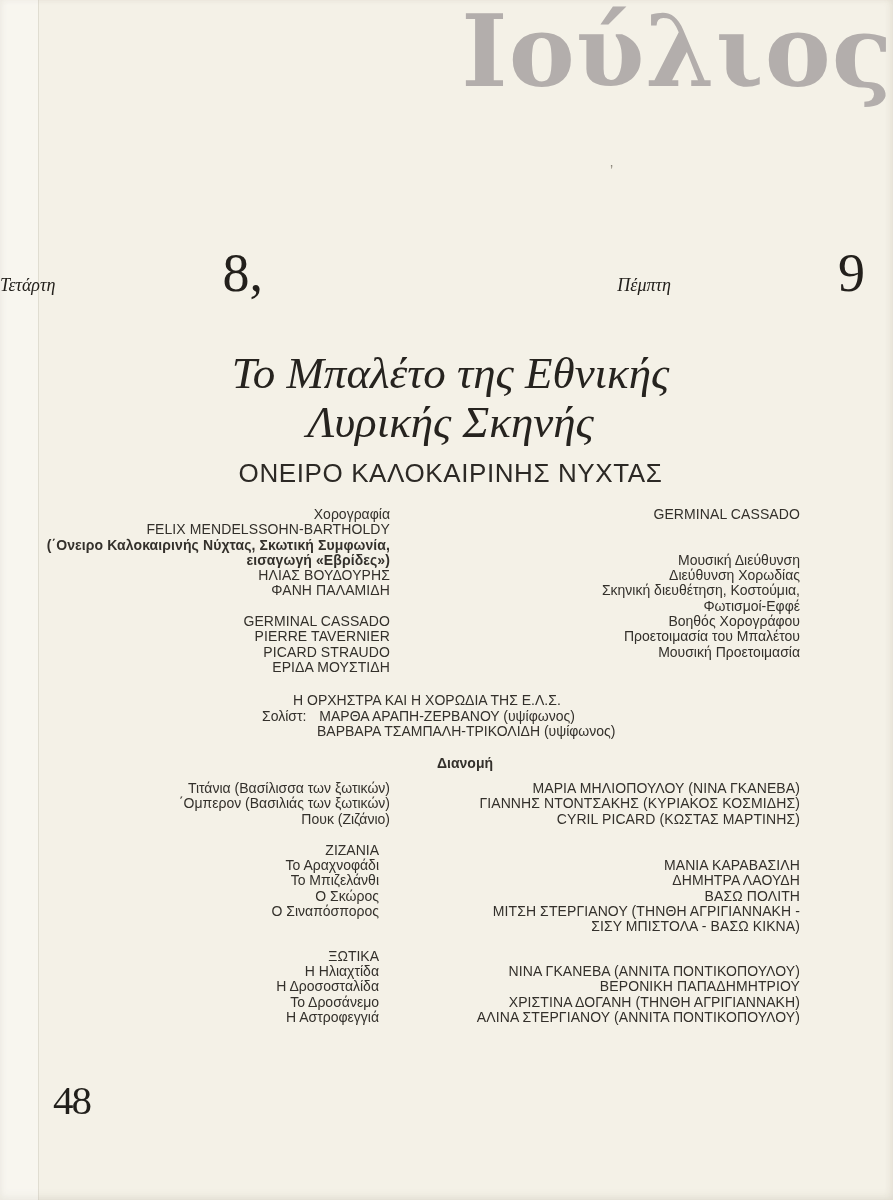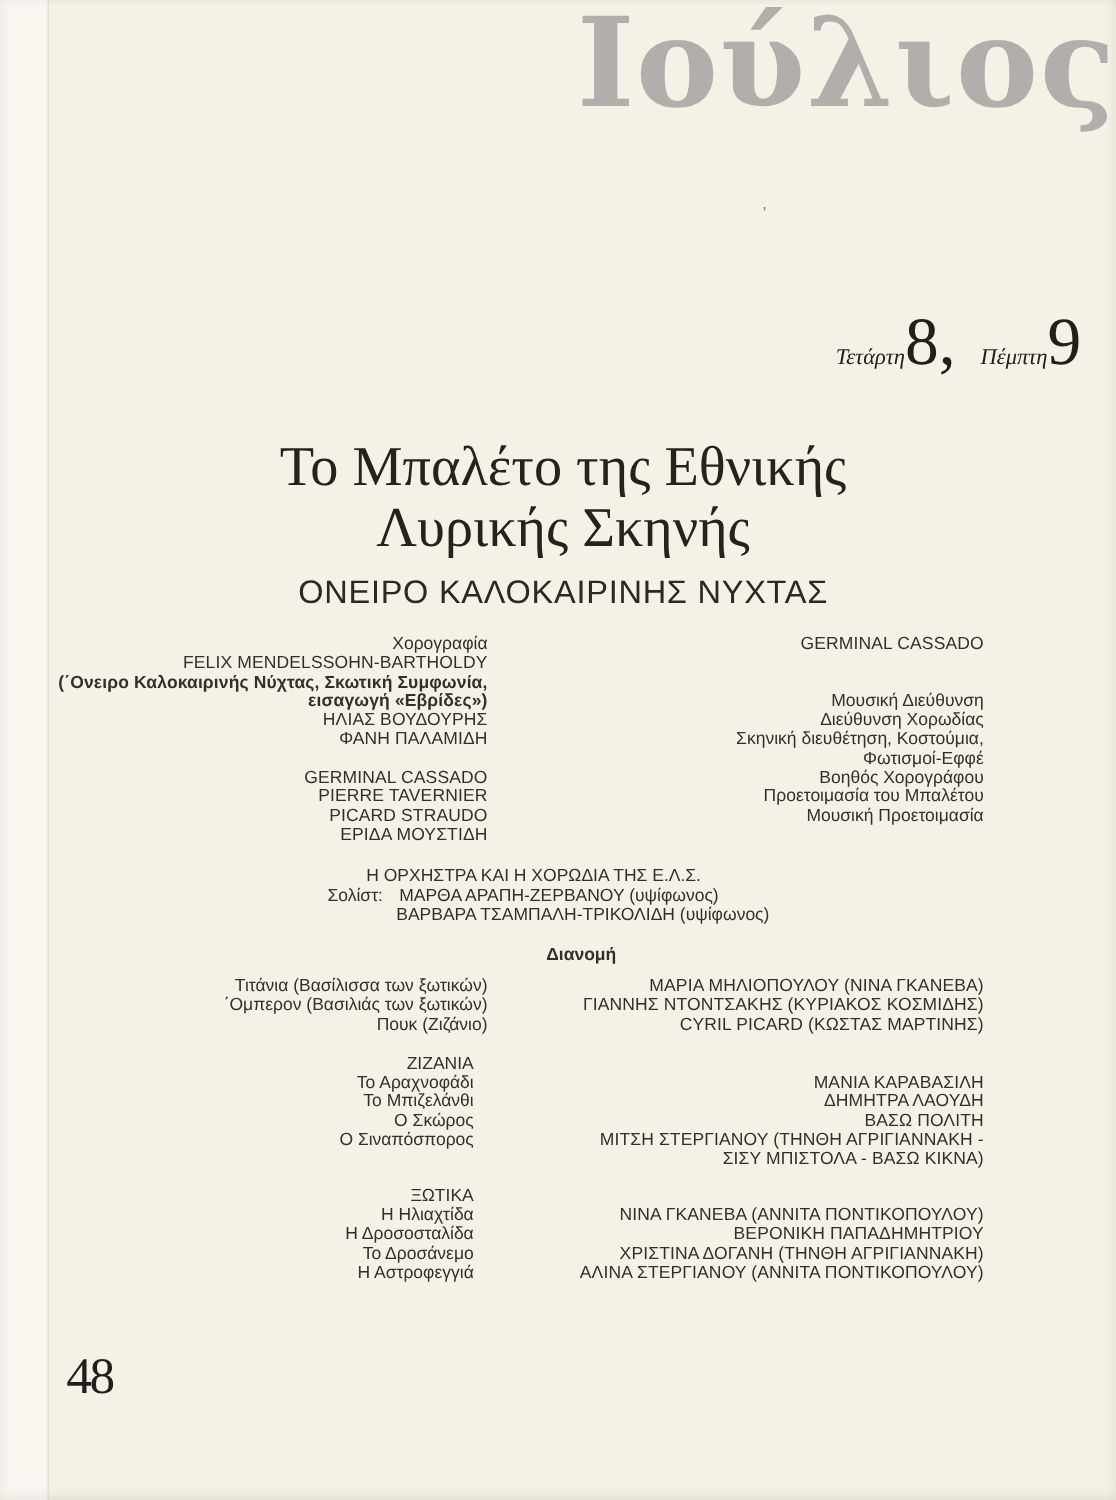--- a/index.html
+++ b/index.html
@@ -20,41 +20,41 @@
   }
   .month-title {
     position:absolute; top:2px; left:0; right:0;
     text-align:right; padding-left:26px;
     font-family:"DejaVu Serif","Liberation Serif",serif;
     font-weight:700; font-size:99px; line-height:1;
     color:#b3aeac; letter-spacing:1px;
   }
   .date-line {
     position:absolute; top:246px; left:0; right:0;
-    display:flex; justify-content:flex-end; align-items:baseline;
+    display:flex; justify-content:space-between; align-items:baseline;
     padding-right:28px;
     font-family:"Liberation Serif","DejaVu Serif",serif; color:#23201c;
   }
   .date-line .day-word { font-style:italic; font-size:18px; }
   .date-line .day-num  { font-size:54px; line-height:1; }
   .date-line .gap { display:inline-block; width:20px; }
   .company-title {
     position:absolute; top:349px; left:0; right:0;
     text-align:center; padding-left:8px;
     font-family:"Liberation Serif","DejaVu Serif",serif;
-    font-size:45px; line-height:1.08; color:#26231f;
+    font-style:italic; font-size:45px; line-height:1.08; color:#26231f;
   }
   .work-title {
     position:absolute; top:458px; left:0; right:0;
     text-align:center; padding-left:8px;
     font-size:26px; letter-spacing:0.6px; color:#2c2925;
   }
   .credits, .cast-block { position:absolute; left:0; font-size:14px; line-height:15.3px; }
   .credits { top:507px; width:800px; }
-  .grid { display:grid; grid-template-columns:390px 397px; }
+  .grid { display:grid; grid-template-columns:390px 397px; column-gap:13px; }
   .lbl { text-align:right; }
   .val { text-align:right; letter-spacing:0.1px; }
   .bold { font-weight:700; }
   .ensemble { position:absolute; top:693px; left:0; font-size:14px; line-height:15.7px; }
   .ens-1 { margin-left:293px; }
   .ens-2 { margin-left:262px; }
   .ens-2 .soloist-name { margin-left:13px; }
   .ens-3 { margin-left:317px; }
   .cast-heading { position:absolute; top:755px; left:437px; font-size:14px; font-weight:700; }
   .cast-block { top:781px; width:800px; }

